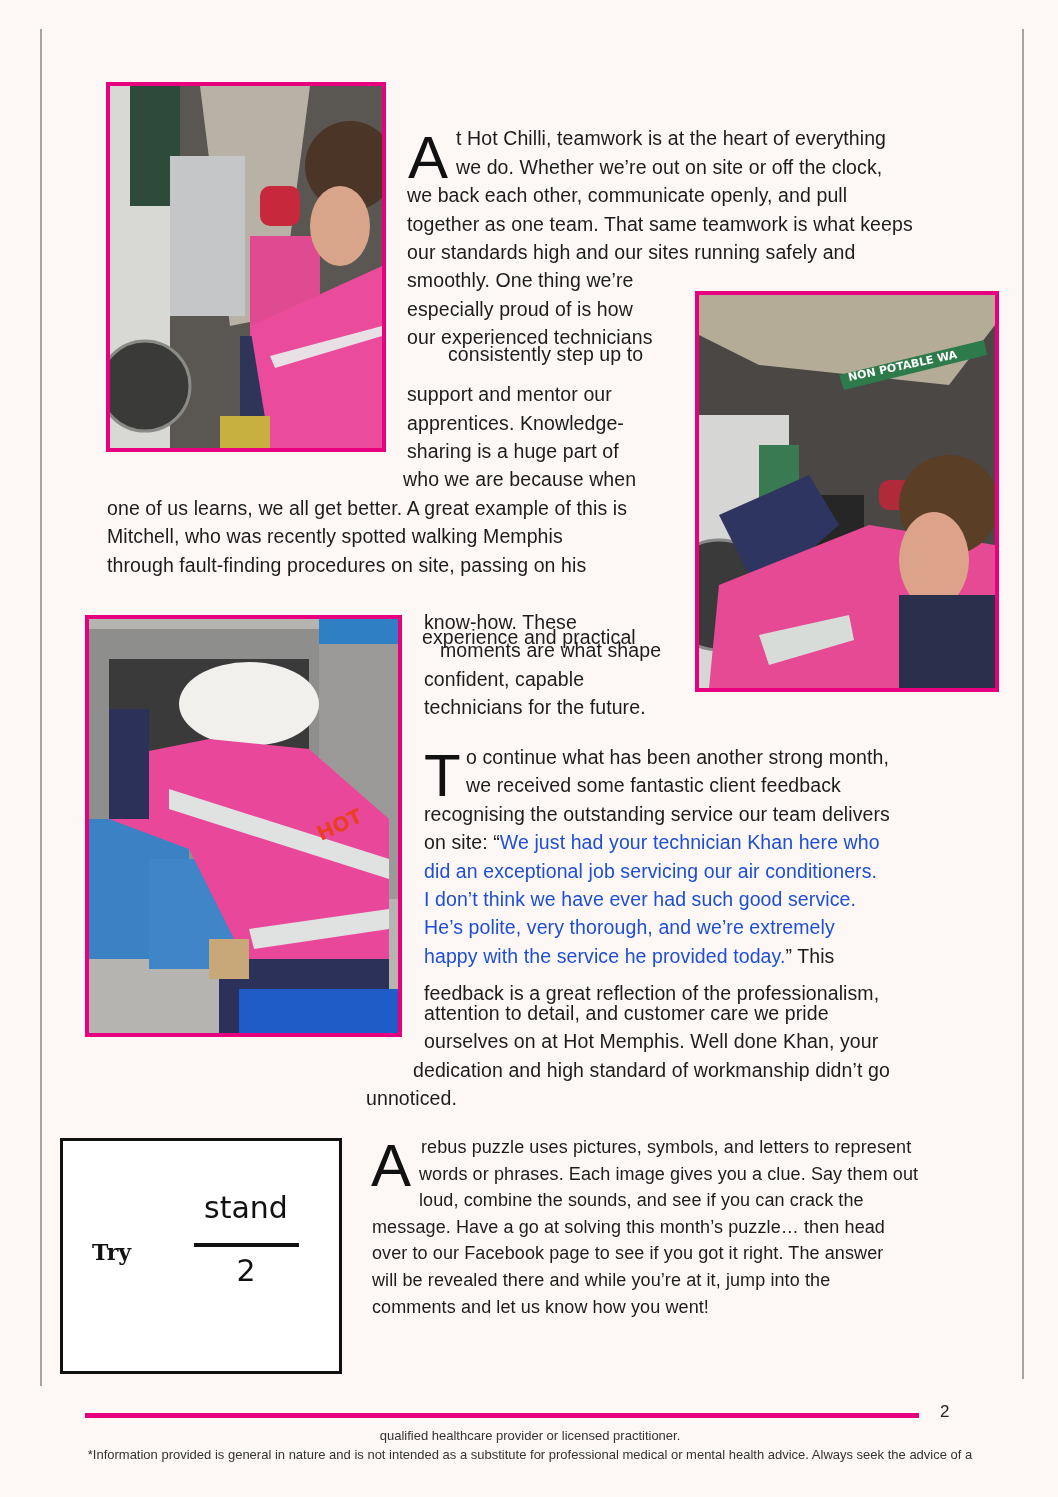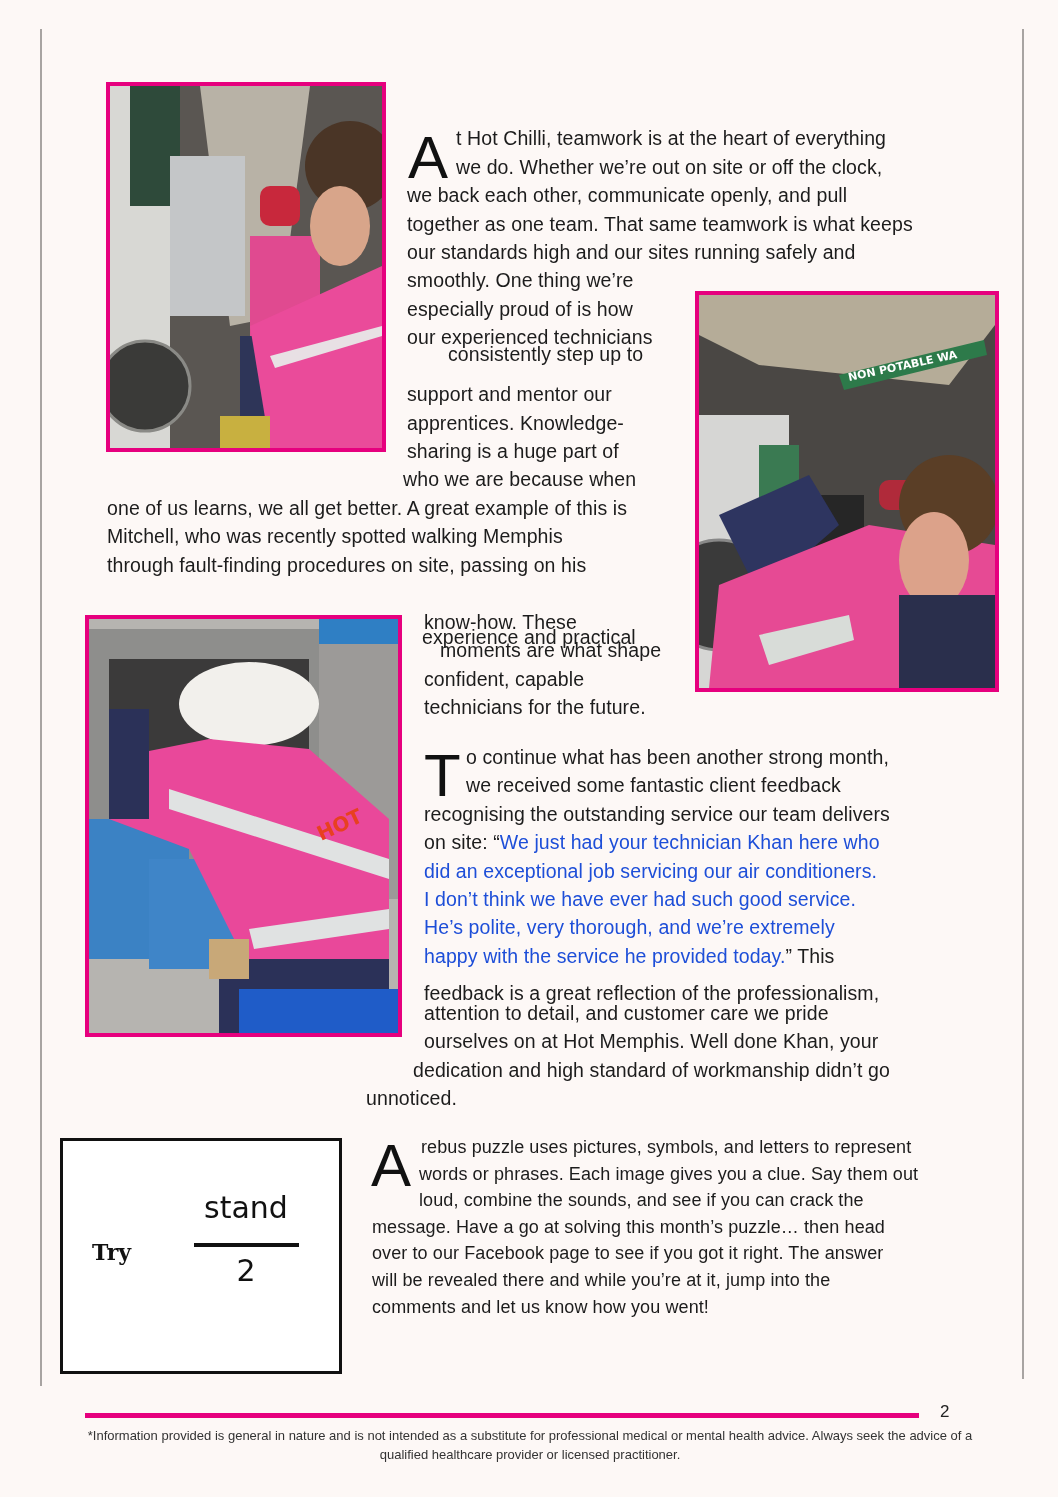--- a/index.html
+++ b/index.html
@@ -153,15 +153,15 @@
   <span class="line" style="position:absolute;left:419px;top:1187px;">loud, combine the sounds, and see if you can crack the</span>
   <span class="line" style="position:absolute;left:372px;top:1214px;">message. Have a go at solving this month’s puzzle… then head</span>
   <span class="line" style="position:absolute;left:372px;top:1240px;">over to our Facebook page to see if you got it right. The answer</span>
   <span class="line" style="position:absolute;left:372px;top:1267px;">will be revealed there and while you’re at it, jump into the</span>
   <span class="line" style="position:absolute;left:372px;top:1294px;">comments and let us know how you went!</span>
 </div>
 
 <div class="footer-bar"></div>
 <span class="page-num">2</span>
 <div class="disclaimer">
+  <div>qualified healthcare provider or licensed practitioner.</div>
   <div>*Information provided is general in nature and is not intended as a substitute for professional medical or mental health advice. Always seek the advice of a</div>
-  <div>qualified healthcare provider or licensed practitioner.</div>
 </div>
 
 </body></html>

